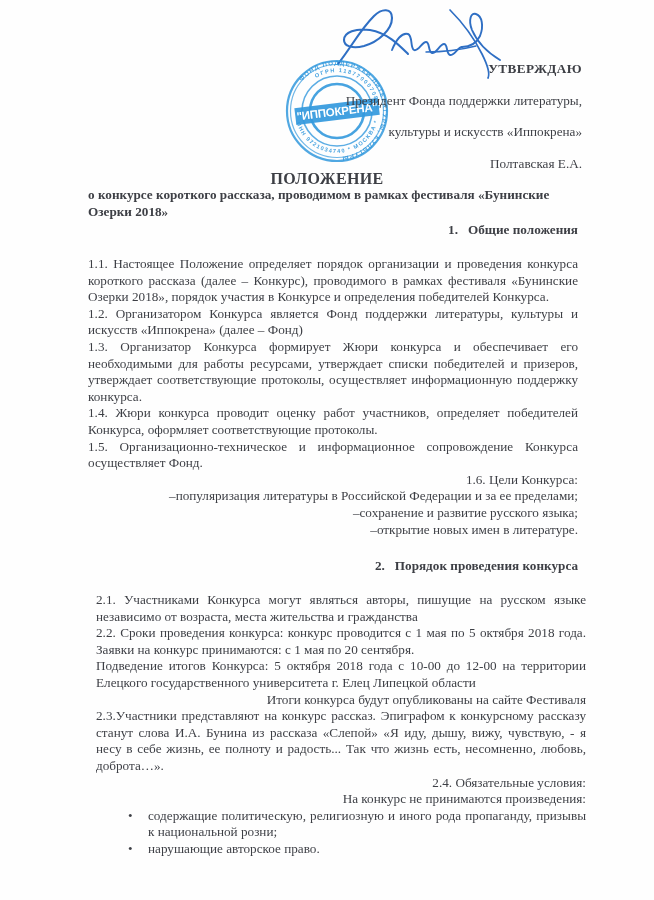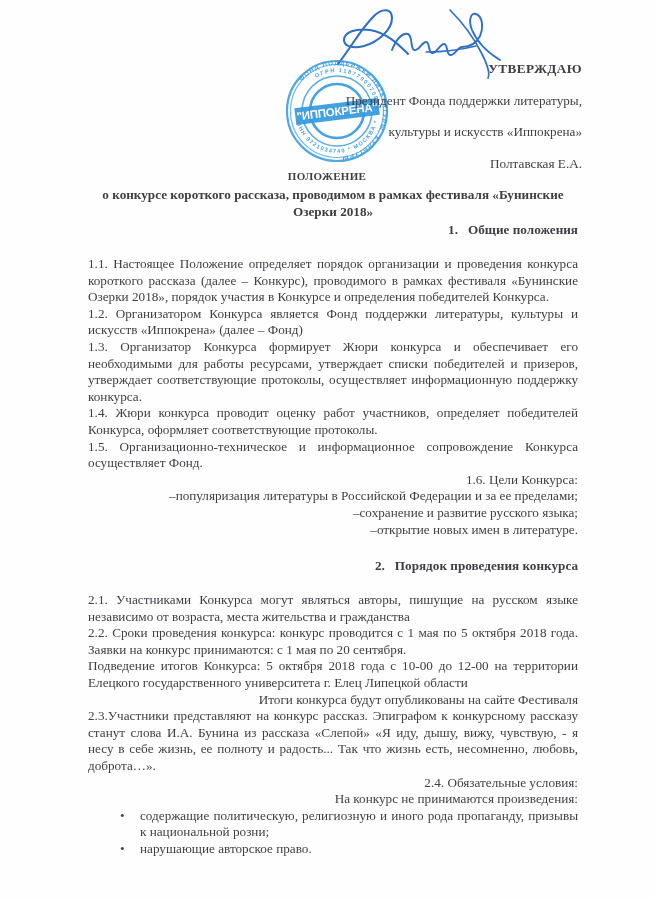--- a/index.html
+++ b/index.html
@@ -68,29 +68,28 @@
   .approval-line { white-space: nowrap; margin-top: 13px; }
 
   
   .doc-title {
     position: absolute;
     left: 0;
     top: 170px;
     width: 654px;
     text-align: center;
     font-weight: bold;
-    font-size: 11px;
+    font-size: 16px;
     letter-spacing: .3px;
   }
   .doc-subtitle {
     position: absolute;
     left: 88px;
     top: 186px;
     width: 490px;
-    text-align: center;
     font-weight: bold;
     font-size: 13.2px;
     line-height: 17px;
   }
 
   .section-heading {
     position: absolute;
     left: 88px;
     width: 490px;
     text-align: right;
@@ -205,21 +204,21 @@
     <p class="nojust">1.6. Цели Конкурса:</p>
     <p class="nojust">–популяризация литературы в Российской Федерации и за ее пределами;</p>
     <p class="nojust">–сохранение и развитие русского языка;</p>
     <p class="nojust">–открытие новых имен в литературе.</p>
   </div>
 
   <div class="section-heading" style="top:558px;">
     <span class="num">2.</span><span>Порядок проведения конкурса</span>
   </div>
 
-  <div class="body-block" style="top:592px;">
+  <div class="body-block" style="top:592px;margin-left:8px;">
     <p>2.1. Участниками Конкурса могут являться авторы, пишущие  на русском языке независимо от возраста, места жительства и гражданства</p>
     <p>2.2. Сроки проведения конкурса: конкурс проводится с 1 мая по 5 октября 2018 года. Заявки на конкурс принимаются: с 1 мая по 20 сентября.</p>
     <p>Подведение итогов Конкурса: 5 октября 2018 года с 10-00 до 12-00 на территории Елецкого государственного университета г. Елец Липецкой области</p>
     <p class="nojust">Итоги конкурса будут опубликованы   на сайте Фестиваля</p>
     <p>2.3.Участники представляют на конкурс рассказ. Эпиграфом к конкурсному рассказу станут слова И.А. Бунина из рассказа «Слепой» «Я иду, дышу, вижу, чувствую, - я несу в себе жизнь, ее полноту и радость... Так что жизнь есть, несомненно, любовь, доброта…».</p>
     <p class="nojust">2.4. Обязательные условия:</p>
     <p class="nojust">На конкурс не принимаются произведения:</p>
 
     <ul class="conds">
       <li>содержащие политическую, религиозную и иного рода пропаганду, призывы к национальной розни;</li>

